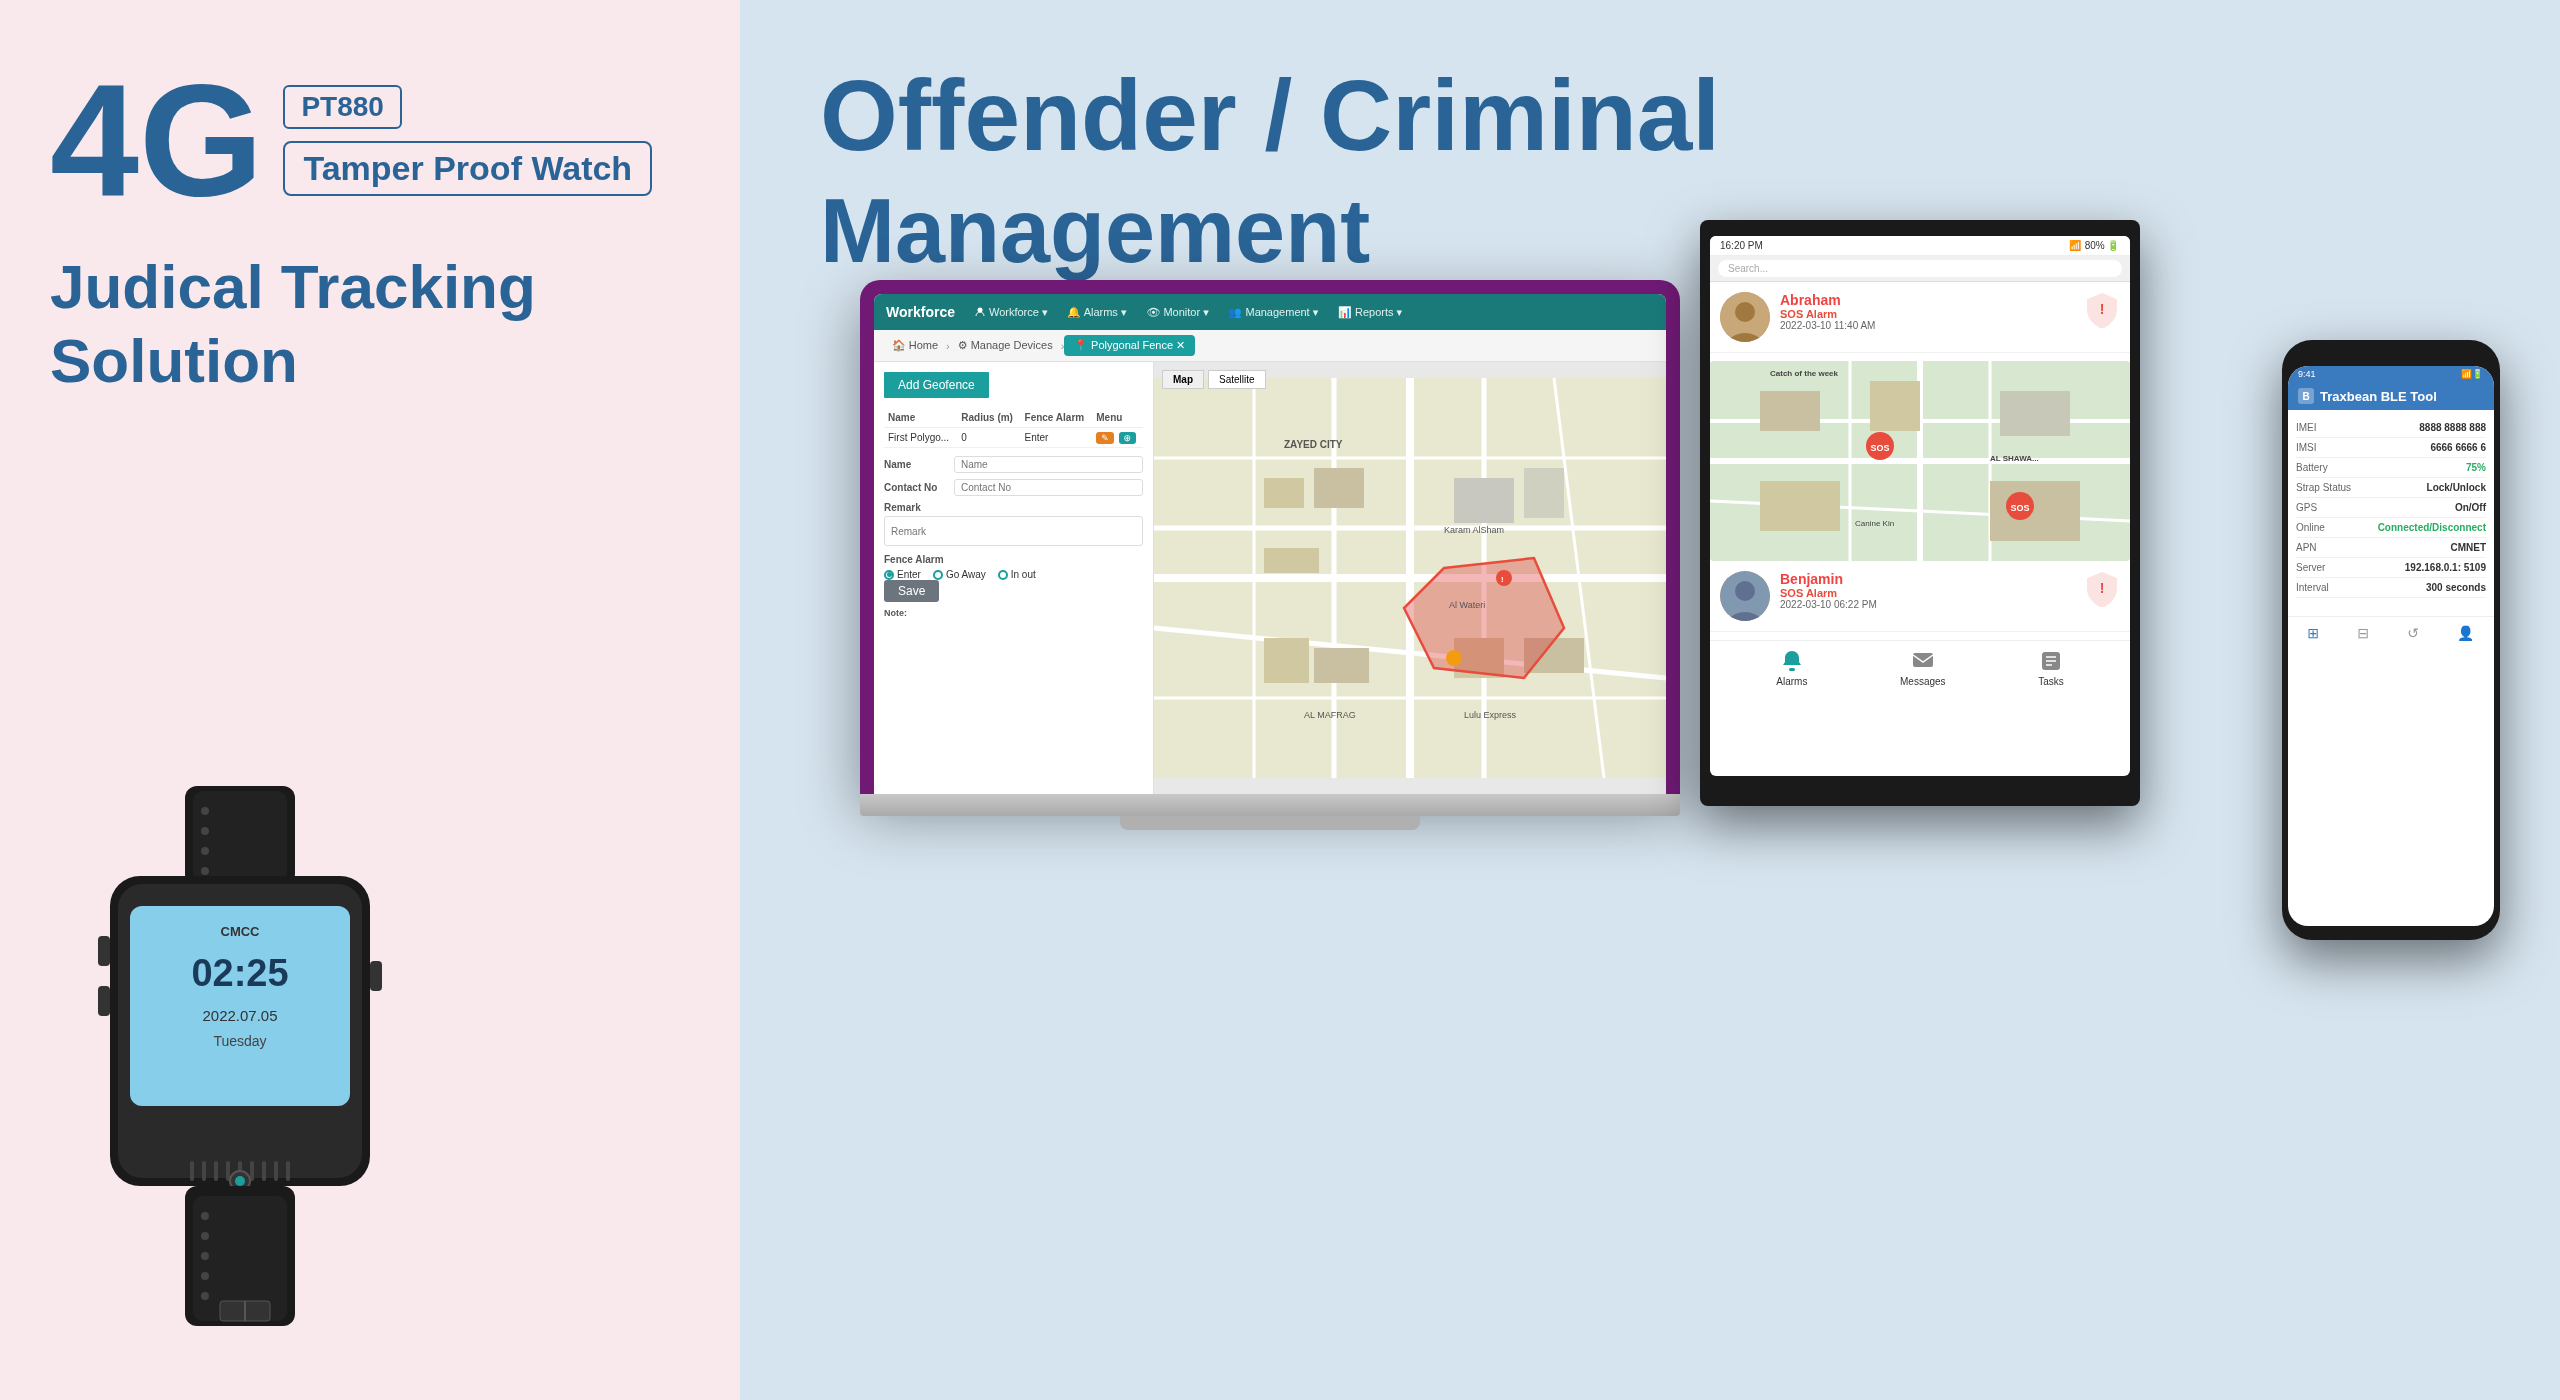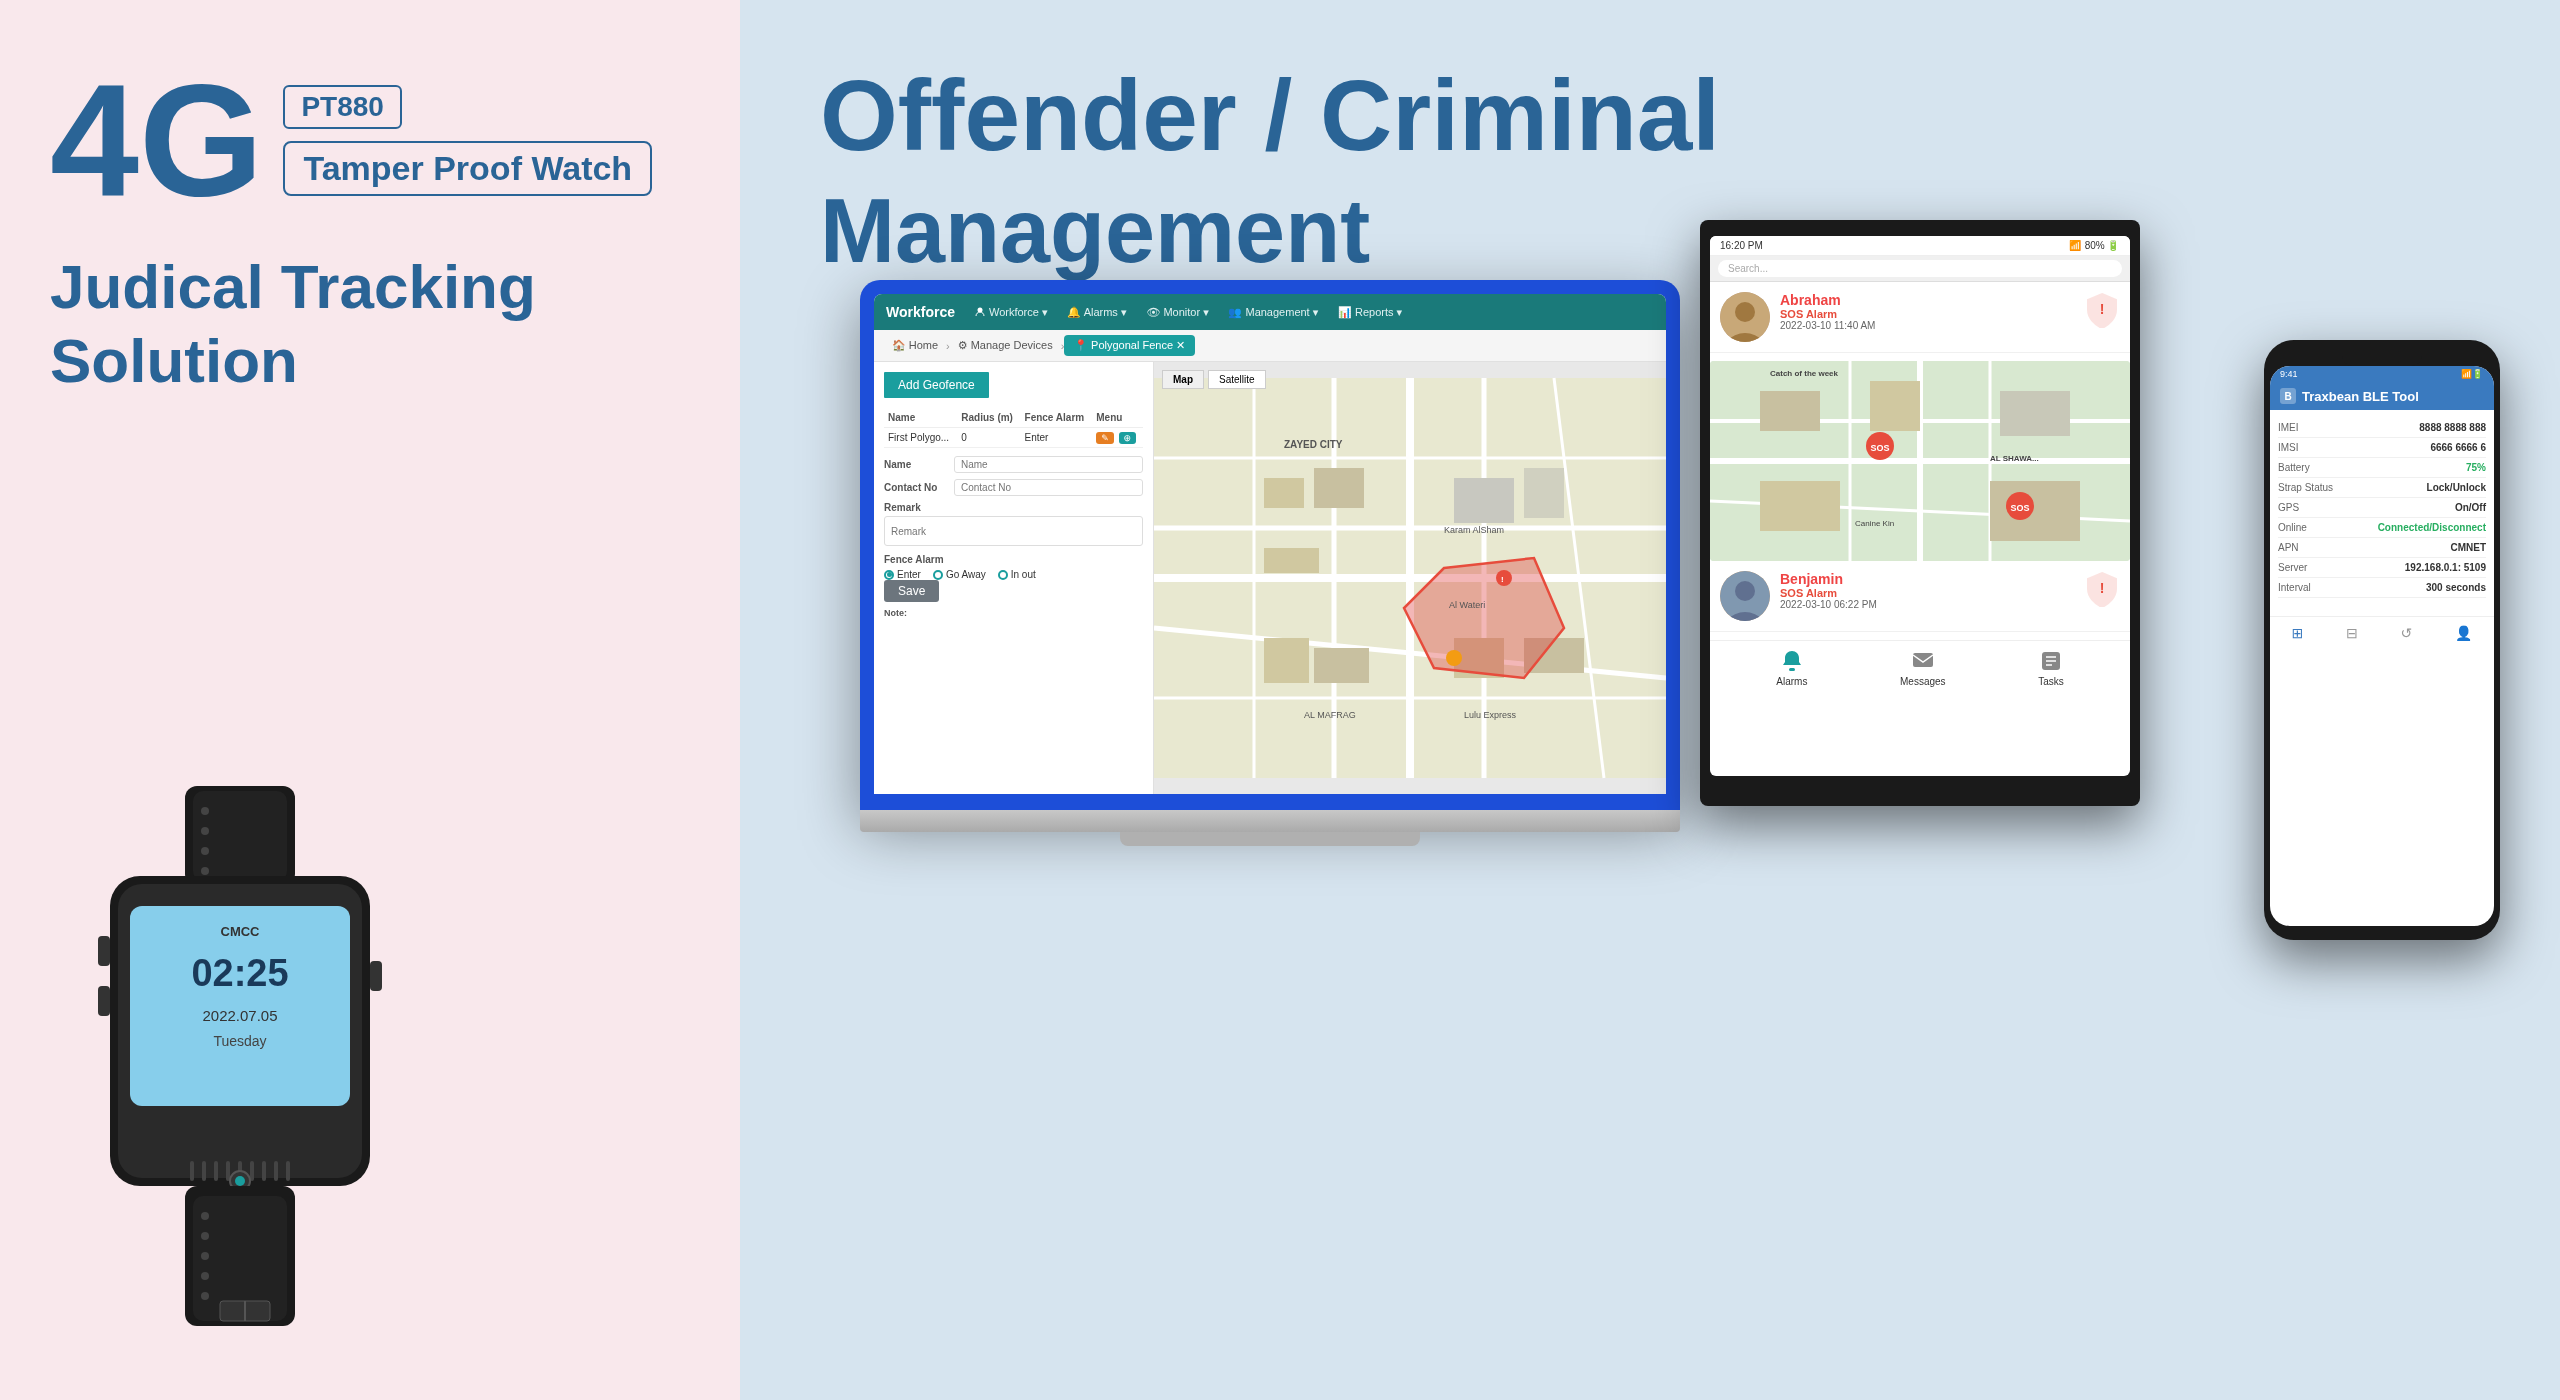--- a/index.html
+++ b/index.html
@@ -101,23 +101,23 @@
 
     
     .laptop-wrap {
       position: absolute;
       left: 120px;
       top: 280px;
       width: 820px;
     }
 
     .laptop-screen-outer {
-      background: #1d4ed8;
+      background: #701a75;
       border-radius: 20px 20px 0 0;
-      padding: 14px 14px 16px 14px;
+      padding: 14px 14px 0 14px;
       box-shadow: 0 20px 60px rgba(0,0,0,0.4);
     }
     .laptop-screen-inner {
       background: #fff;
       border-radius: 8px 8px 0 0;
       overflow: hidden;
       width: 792px;
       height: 500px;
     }
     .laptop-base {
@@ -378,21 +378,21 @@
       display: flex;
       align-items: center;
       justify-content: center;
     }
 
     
     .phone-wrap {
       position: absolute;
       right: 60px;
       top: 340px;
-      width: 236px;
+      width: 218px;
     }
     .phone-outer {
       background: #1a1a1a;
       border-radius: 30px;
       padding: 10px 6px 14px 6px;
       box-shadow: 0 20px 50px rgba(0,0,0,0.5);
     }
     .phone-notch {
       width: 80px;
       height: 16px;

